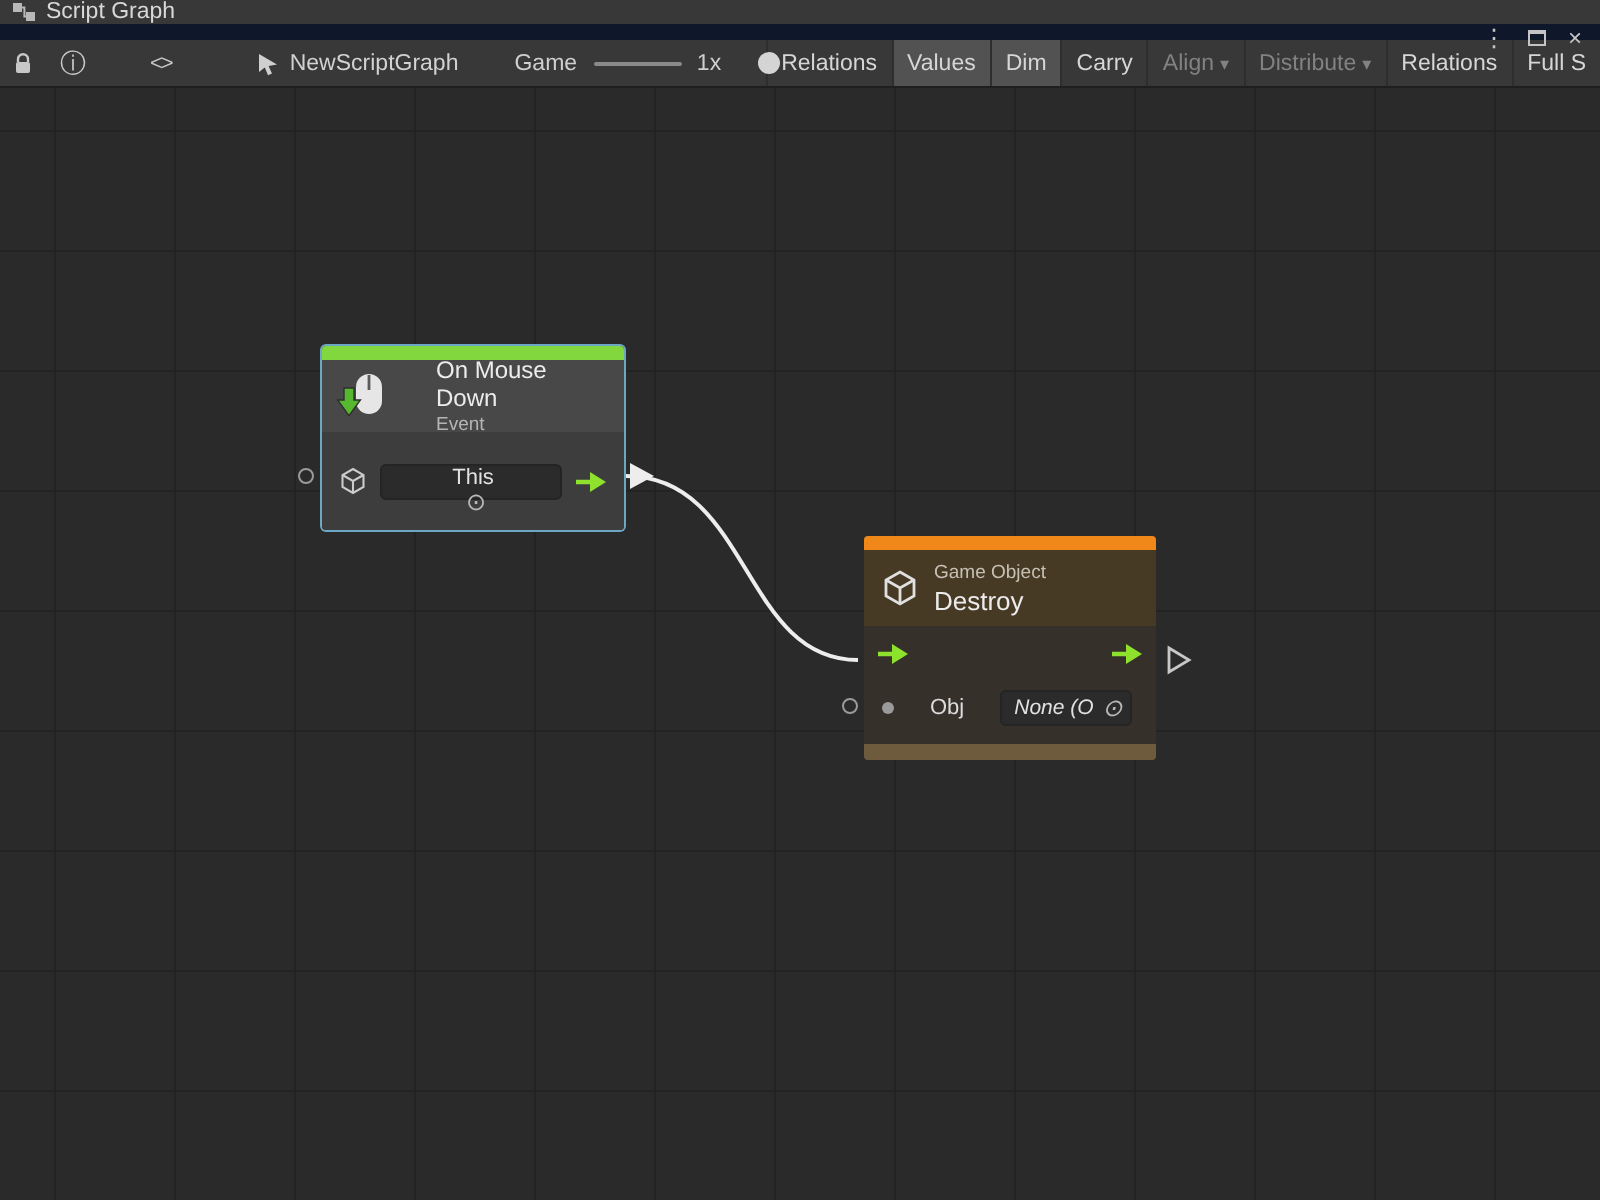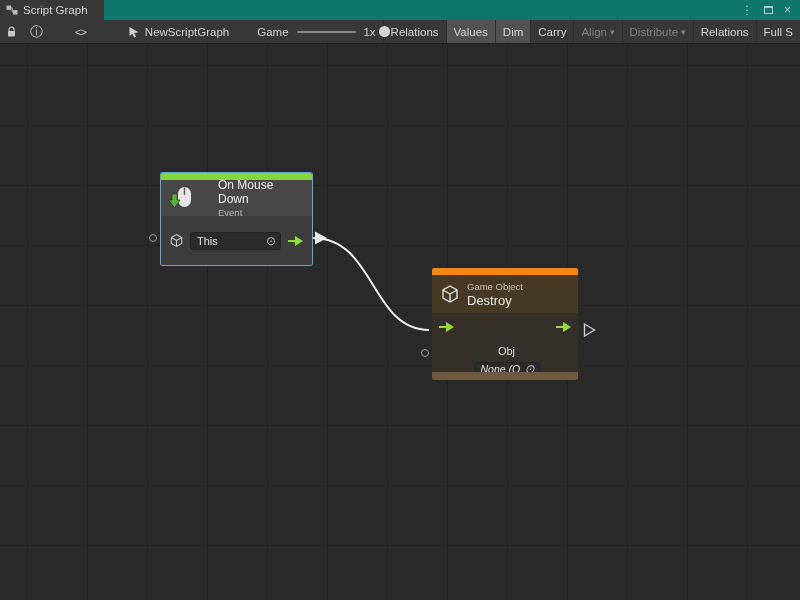--- a/index.html
+++ b/index.html
@@ -1,20 +1,20 @@
 <!DOCTYPE html>
 <html style="--accent-green: #82d73f; --accent-orange: #ef8818; --flow-green: #8ee22e; --wire: #ededed; --selection: #6ca7c4;"><head>
 <meta charset="utf-8">
 <style>
   * { margin:0; padding:0; box-sizing:border-box; }
   html,body { width:800px; height:600px; overflow:hidden; background:#2a2a2a;
               font-family:"Liberation Sans", sans-serif; -webkit-font-smoothing:antialiased; }
 
   
-  .titlebar { height:20px; background:#0f766e; display:flex; align-items:stretch; }
+  .titlebar { height:20px; background:#0f172a; display:flex; align-items:stretch;flex-direction:column; }
   .tab { display:flex; align-items:center; gap:5px; background:#383838;
          padding:0 16px 0 6px; font-size:11.5px; color:#d8d8d8; cursor:default; }
   .tab-icon svg { display:block; }
   .titlebar-controls { margin-left:auto; display:flex; align-items:center; gap:11px;
                        padding-right:9px; color:#c4c4c4; font-size:12px; }
   .win-box { width:9px; height:8px; border:1px solid #c4c4c4; border-top-width:2px; display:inline-block; }
 
   
   .toolbar { height:24px; background:#383838; border-bottom:1px solid #1f1f1f;
              display:flex; align-items:center; font-size:11.5px; color:#d6d6d6;
@@ -22,21 +22,21 @@
   .tb-icon { display:inline-flex; align-items:center; justify-content:center; color:#c8c8c8; }
   .icon-lock { margin-left:6px; }
   .icon-info { margin-left:13px; font-size:13px; line-height:1; }
   .icon-code { margin-left:32px; font-size:11px; letter-spacing:-1px; color:#c8c8c8; }
   .graph-name-group { display:flex; align-items:center; gap:5px; margin-left:42px; color:#d2d2d2; }
   .zoom-label { margin-left:28px; color:#cfcfcf; }
   .zoom-track { position:relative; width:92px; height:2px; background:#8a8a8a; margin-left:8px; border-radius:1px; }
   .zoom-handle { position:absolute; top:-5px; left:82px; width:11px; height:11px;
                  border-radius:50%; background:#d4d4d4; }
   .zoom-value { margin-left:7px; color:#cfcfcf; }
-  .tb-buttons { display:flex; align-items:flex-start; height:100%; margin-left:7px; }
+  .tb-buttons { display:flex; align-items:flex-start; height:100%; margin-left:22px; }
   .tbtn { display:flex; align-items:center; gap:3px; padding:0 7px; height:100%;
           border-left:1px solid #2e2e2e; color:#d6d6d6; cursor:default; }
   .tbtn.active { background:#525252; }
   .tbtn.disabled { color:#828282; }
   .dd { font-size:9px; }
 
   
   .canvas { position:relative; height:556px; background-color:#2a2a2a;
     background-image:
       linear-gradient(to right, #232323 1px, transparent 1px),
@@ -56,27 +56,27 @@
   .n1-titles .t { font-size:12px; color:#ececec; }
   .n1-titles .s { font-size:9.5px; color:#b4b4b4; margin-top:1px; }
   .n1-body { height:49px; background:#3d3d3d; display:flex; align-items:center; gap:6px; padding:0 8px; }
 
   .node-destroy { left:432px; top:224px; width:146px; height:112px; background:#35302a; }
   .n2-header { height:38px; background:#473a24; display:flex; align-items:center; gap:7px; padding:0 8px; }
   .n2-titles .s { font-size:9.5px; color:#c6c0b4; }
   .n2-titles .t { font-size:13px; color:#ececec; margin-top:1px; }
   .n2-row { display:flex; align-items:center; padding:0 6px; }
   .flow-row { height:27px; justify-content:space-between; }
-  .obj-row { height:28px; gap:5px; padding-left:9px;flex-direction:column; }
+  .obj-row { height:28px; gap:18px; padding-left:9px; }
   .n2-footer { position:absolute; left:0; right:0; bottom:0; height:8px; background:#6e5b3d; }
 
   .field { display:flex; align-items:center; justify-content:space-between; background:#2b2b2b;
            border:1px solid #242424; border-radius:3px; height:18px; padding:0 4px 0 6px;
            font-size:11px; color:#e2e2e2; }
-  .field.target { width:97px; }
+  .field.target { width:97px;flex-direction:column; }
   .field.obj { width:66px; font-size:10.5px;font-style:italic; }
   .picker { color:#b8b8b8; font-size:12px; line-height:1; margin-left:3px; }
 
   .dot { width:6px; height:6px; border-radius:50%; background:#9a9a9a; display:inline-block; }
   .obj-label { font-size:11px; color:#dcdcdc; }
 
   .port-circle { position:absolute; width:8px; height:8px; border-radius:50%;
                  border:1px solid #9a9a9a; background:transparent; }
 
   .flow-arrow svg { display:block; }

